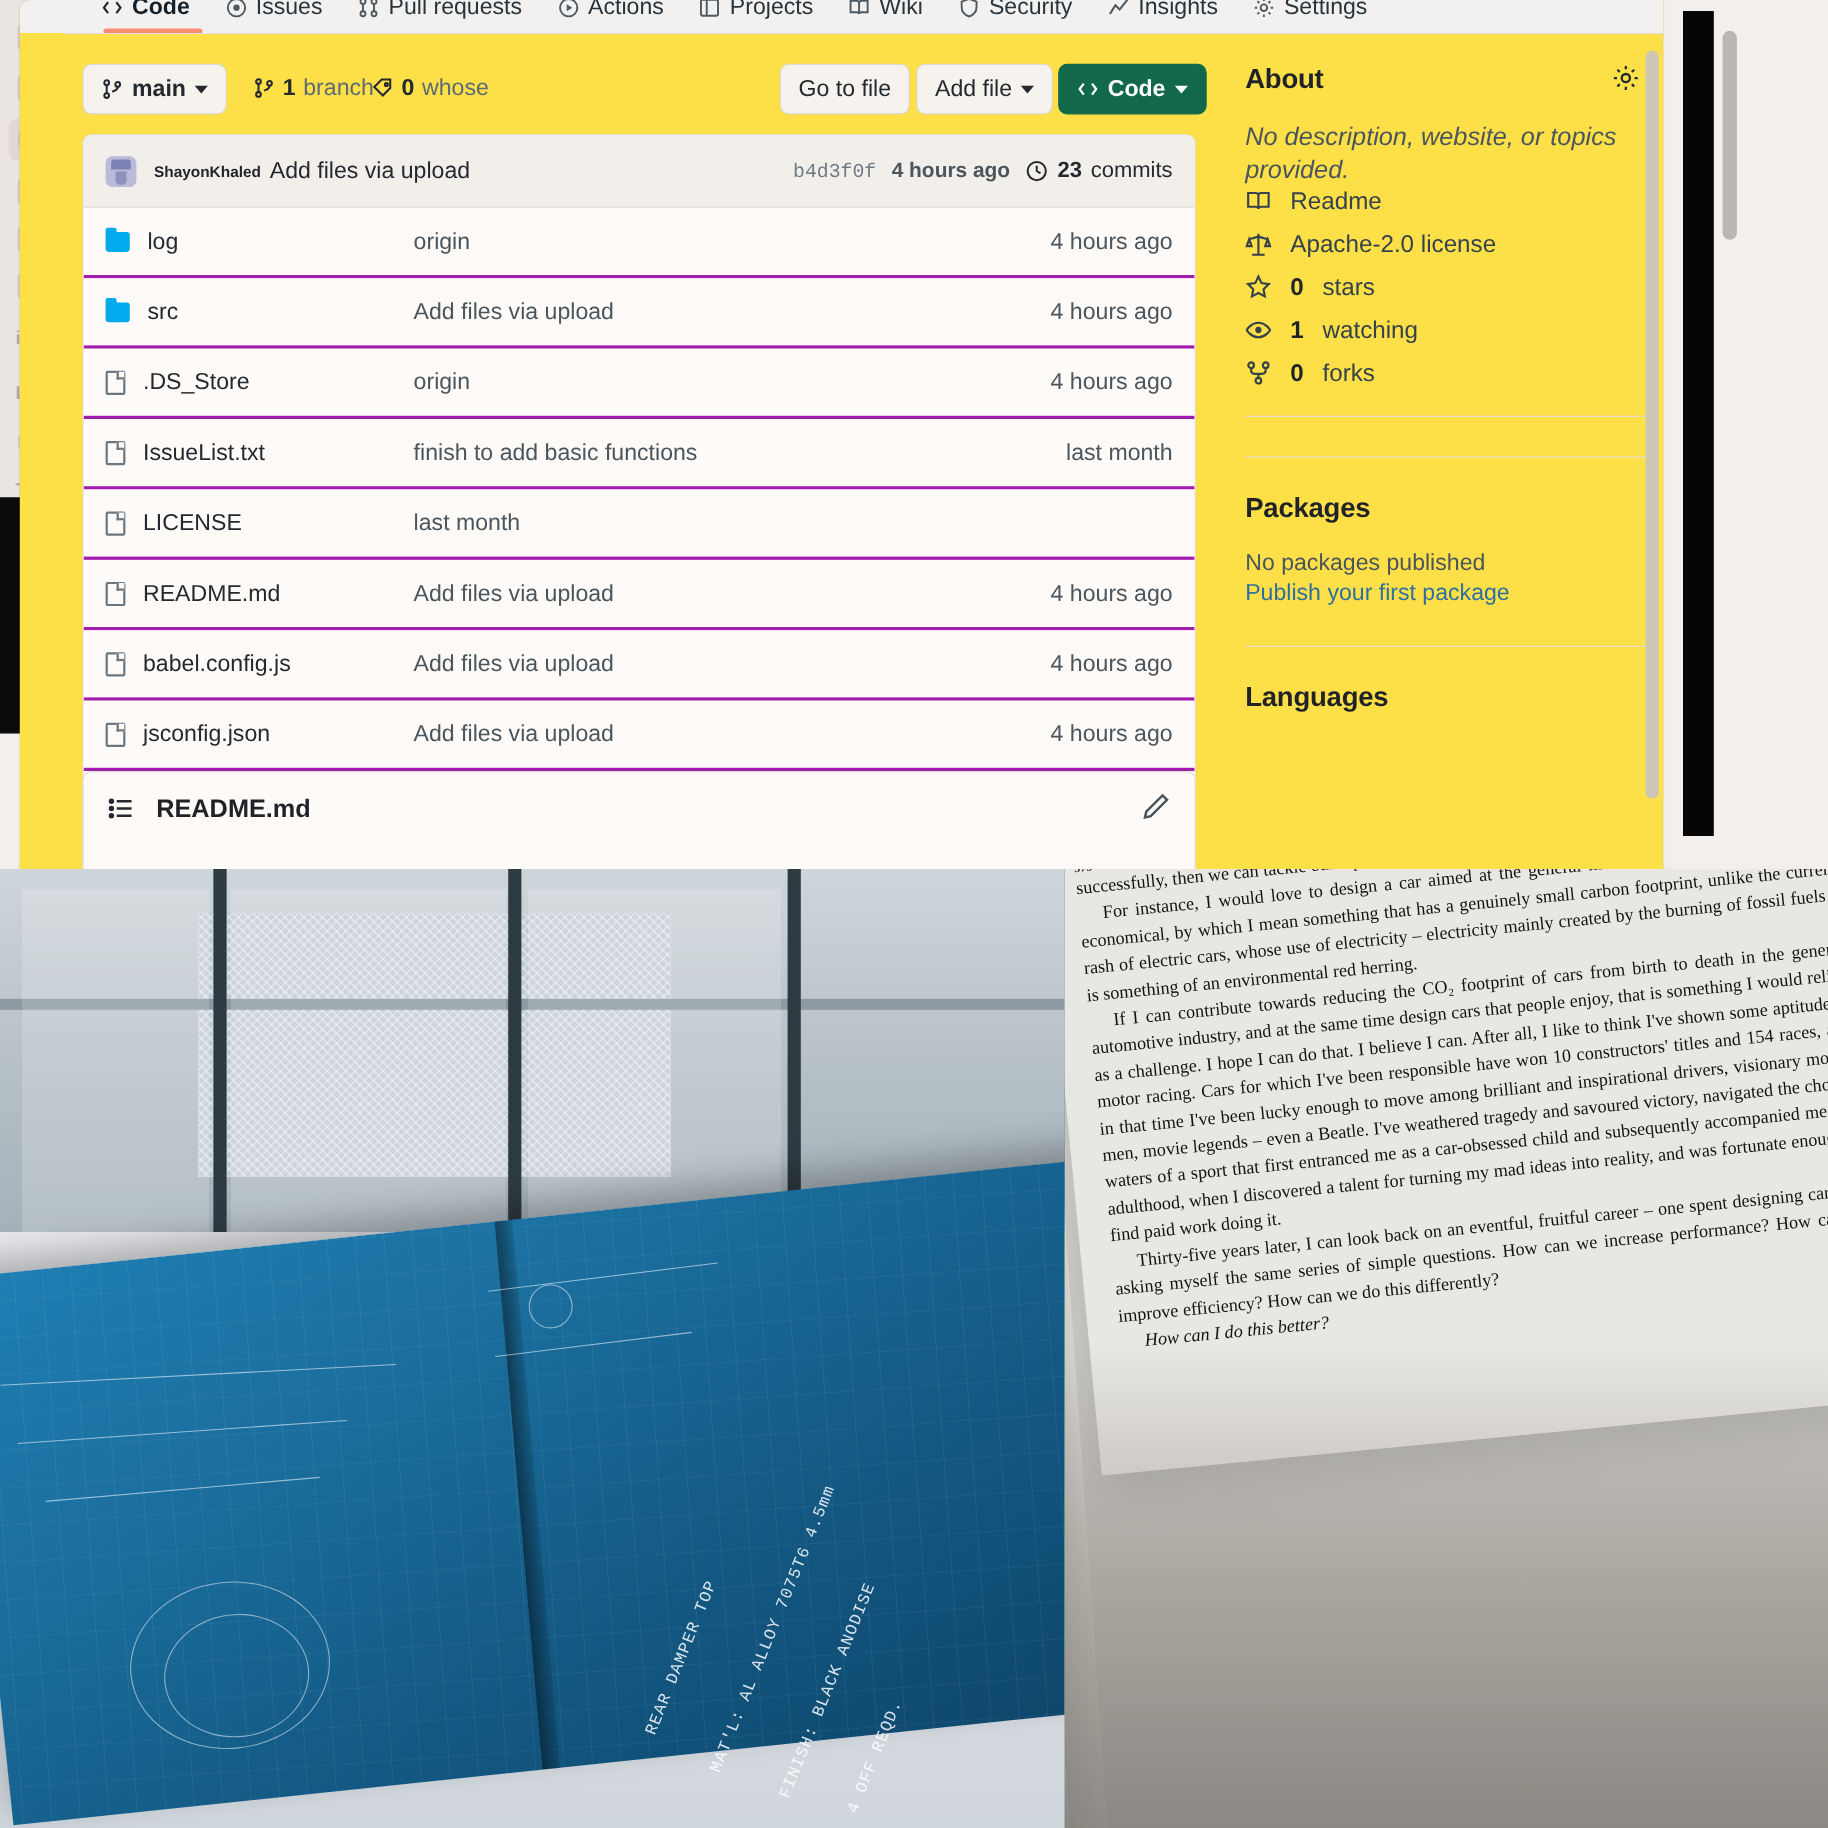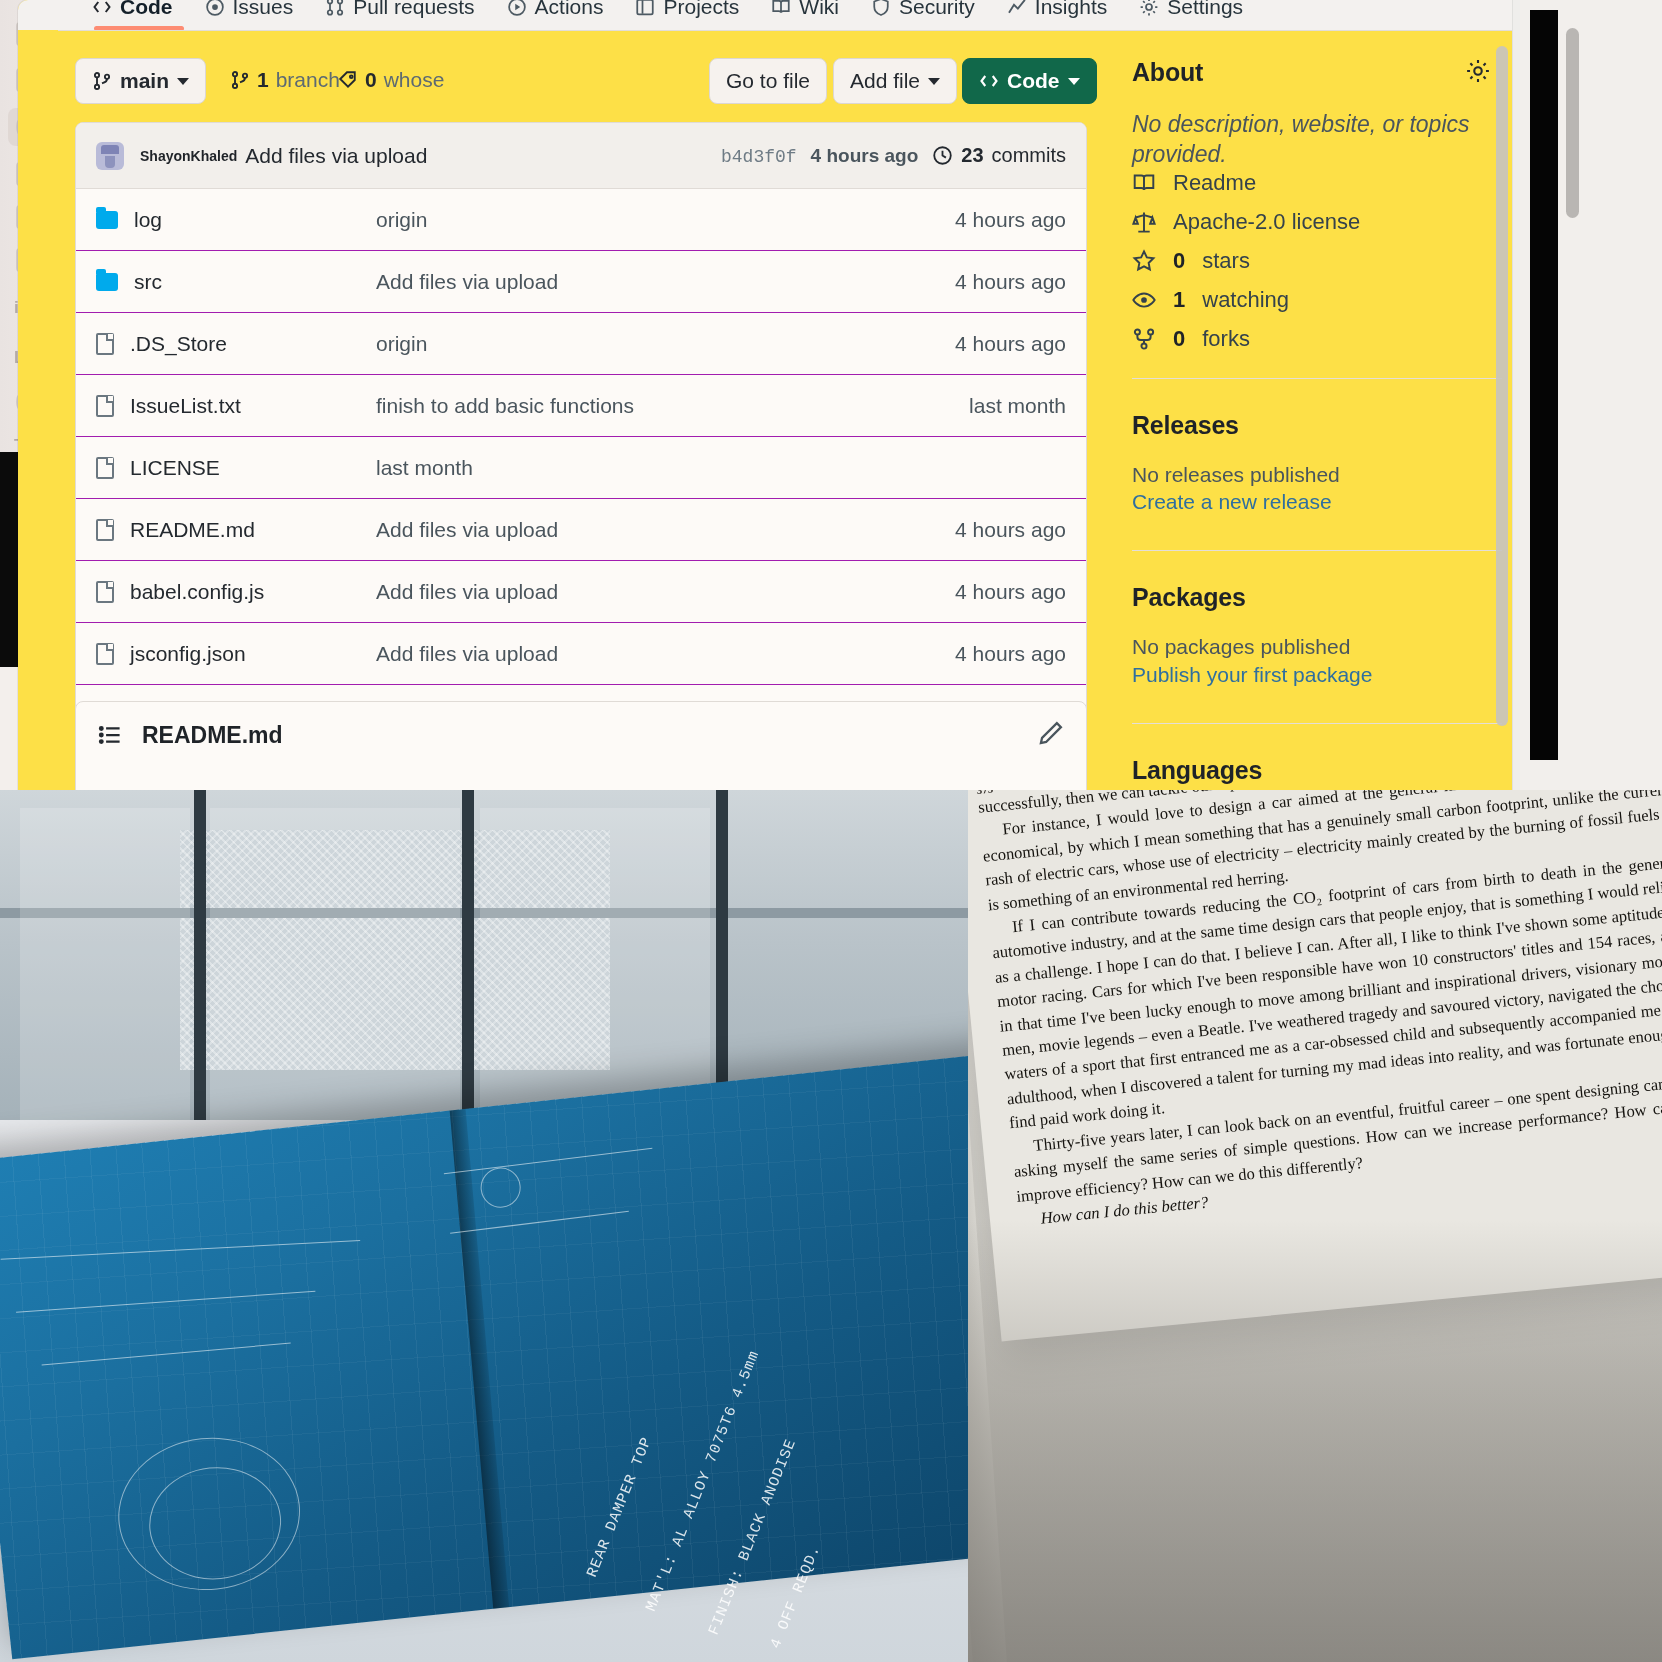--- a/index.html
+++ b/index.html
@@ -66,21 +66,21 @@
   .avatar:before{content:"";position:absolute;left:5px;top:3px;width:18px;height:9px;background:#7e83b5;border-radius:3px 3px 0 0;}
   .avatar:after{content:"";position:absolute;left:9px;top:14px;width:10px;height:12px;background:#8d92bd;border-radius:0 0 4px 4px;}
   .commit-author{font-weight:700;font-size:14px;color:#1f2328;margin-left:16px;}
   .commit-msg{font-size:21px;color:#24292f;margin-left:8px;}
   .commit-right{margin-left:auto;display:flex;align-items:flex-end;gap:14px;}
   .sha{font-family:"Liberation Mono",monospace;font-size:18px;color:#6e7b85;}
   .cdate{font-size:19px;font-weight:600;color:#4a555d;}
   .commits-count{display:flex;align-items:center;gap:8px;font-size:20px;color:#24292f;}
   .commits-count b{font-weight:700;}
 
-  .frow{display:flex;align-items:center;height:61px;padding:0 20px;border-bottom:1px solid #a21caf;
+  .frow{display:flex;align-items:center;height:61px;padding:0 20px;border-bottom:3px solid #a21caf;
         font-size:21px;background:#fdfaf7;cursor:pointer;}
   .frow:last-child{border-bottom:none;}
   .fname{width:280px;color:#24292f;display:flex;align-items:center;gap:16px;}
   .fmsg{flex:1;color:#4a555d;}
   .fdate{color:#4a555d;text-align:right;white-space:nowrap;}
   .ico-folder{width:22px;height:18px;background:#00aaec;border-radius:2px 3px 3px 3px;position:relative;flex:0 0 auto;}
   .ico-folder:before{content:"";position:absolute;left:0;top:-4px;width:10px;height:5px;background:#00aaec;border-radius:2px 2px 0 0;}
   .ico-file{width:18px;height:22px;border:2px solid #6b7780;border-radius:2px;position:relative;flex:0 0 auto;box-sizing:border-box;}
   .ico-file:after{content:"";position:absolute;right:-1px;top:-1px;width:7px;height:7px;background:#fdfaf7;
     border-left:2px solid #6b7780;border-bottom:2px solid #6b7780;box-sizing:border-box;}
@@ -457,25 +457,20 @@
                 <circle cx="12.4" cy="3.3" r="1.7"></circle>
                 <circle cx="8" cy="12.7" r="1.7"></circle>
                 <path d="M3.6 5v1.6c0 1.2 1 2 2.2 2h4.4c1.2 0 2.2-.8 2.2-2V5M8 8.6V11"></path>
               </svg>
             <b>0</b>
             <span>forks</span>
           </div>
         </div>
 
         <div class="hr"></div>
-        <div class="sec">
-          <h2>Releases</h2>
-          <div class="sub">No releases published</div>
-          <a>Create a new release</a>
-        </div>
 
         <div class="hr" style="margin-top:36px;"></div>
         <div class="sec">
           <h2>Packages</h2>
           <div class="sub">No packages published</div>
           <a>Publish your first package</a>
         </div>
 
         <div class="hr" style="margin-top:36px;"></div>
         <div class="sec">

